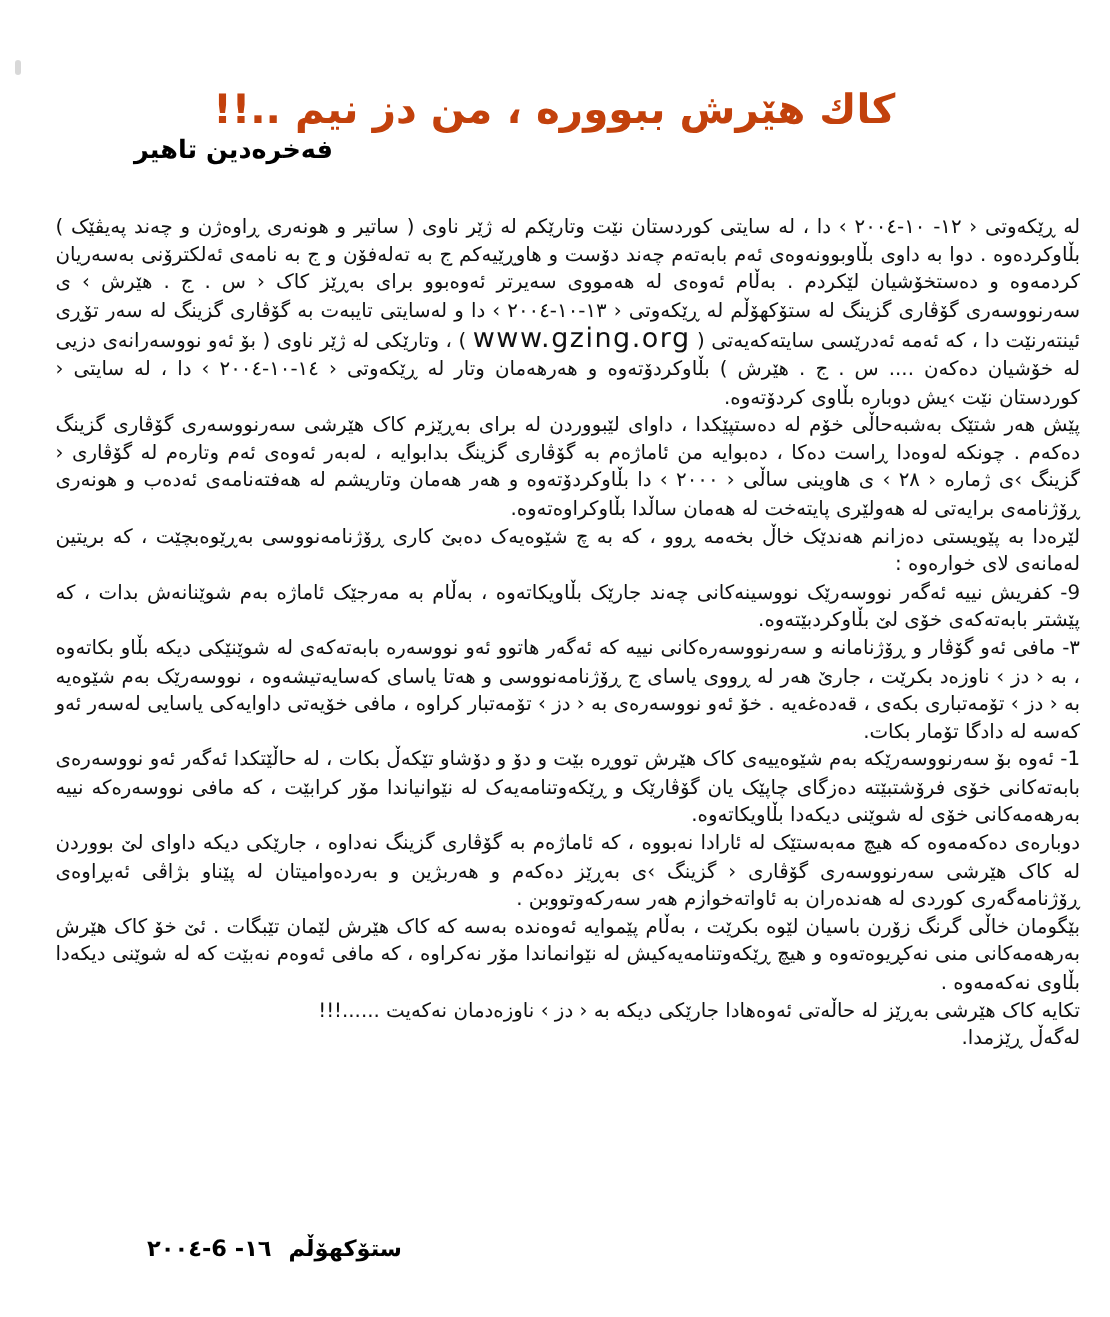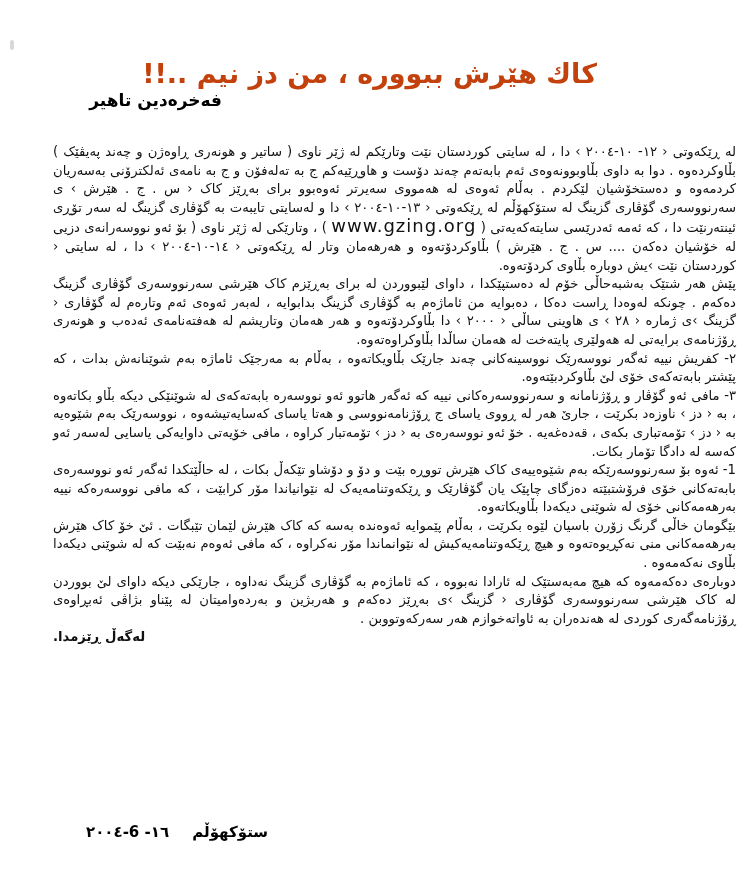--- a/index.html
+++ b/index.html
@@ -51,73 +51,73 @@
   .article {
     position: absolute;
     top: 143px;
     left: 37px;
     width: 683px;
     direction: rtl;
     text-align: justify;
     font-size: 13.2px;
     line-height: 18.6px;
     color: #111;
-    margin-left: 16px;
   }
   .article p {
     margin: 0;
   }
   .article .url {
     font-family: "DejaVu Sans", sans-serif;
     font-size: 18px;
     letter-spacing: 1px;
     direction: ltr;
     unicode-bidi: embed;
   }
   .closing {
-    text-align: left;
-    font-weight: bold;
+    text-align: right;
   }
   .signature {
     position: absolute;
     top: 823px;
     left: 58px;
     width: 210px;
     direction: rtl;
     text-align: right;
     font-weight: bold;
     font-size: 15px;
     color: #000;
     white-space: nowrap;
   }
   .signature .place {
-    margin-left: 18px;
+    margin-left: 6px;
     text-align: right;
   }
 </style>
 </head>
 <body>
 
 <div class="scan-mark"></div>
 
 <h1 class="title">کاك هێرش ببووره ، من دز نیم ..!!</h1>
 
 <div class="author">فەخرەدین تاهیر</div>
 
 <div class="article">
   <p>
     <span>له ڕێکەوتی ‹ ١٢- ١٠-٢٠٠٤ › دا ، لە سایتی کوردستان نێت وتارێکم لە ژێر ناوی ( ساتیر و هونەری ڕاوەژن و چەند پەیڤێک ) بڵاوکردەوە . دوا بە داوی بڵاوبوونەوەی ئەم بابەتەم چەند دۆست و هاوڕێیەکم ج بە تەلەفۆن و ج بە نامەی ئەلکترۆنی بەسەریان کردمەوە و دەستخۆشیان لێکردم . بەڵام ئەوەی لە هەمووی سەیرتر ئەوەبوو برای بەڕێز کاک ‹ س . ج . هێرش › ی سەرنووسەری گۆڤاری گزینگ لە ستۆکهۆڵم لە ڕێکەوتی ‹ ١٣-١٠-٢٠٠٤ › دا و لەسایتی تایبەت بە گۆڤاری گزینگ لە سەر تۆڕی ئینتەرنێت دا ، کە ئەمە ئەدرێسی سایتەکەیەتی (</span>
     <span class="url">www.gzing.org</span>
     <span>) ، وتارێکی لە ژێر ناوی ( بۆ ئەو نووسەرانەی دزیی لە خۆشیان دەکەن .... س . ج . هێرش ) بڵاوکردۆتەوە و هەرهەمان وتار لە ڕێکەوتی ‹ ١٤-١٠-٢٠٠٤ › دا ، لە سایتی ‹ کوردستان نێت ›یش دوبارە بڵاوی کردۆتەوە.</span>
   </p>
   <p>پێش هەر شتێک بەشبەحاڵی خۆم لە دەستپێکدا ، داوای لێبووردن لە برای بەڕێزم کاک هێرشی سەرنووسەری گۆڤاری گزینگ دەکەم . چونکە لەوەدا ڕاست دەکا ، دەبوایە من ئاماژەم بە گۆڤاری گزینگ بدابوایە ، لەبەر ئەوەی ئەم وتارەم لە گۆڤاری ‹ گزینگ ›ی ژمارە ‹ ٢٨ › ی هاوینی ساڵی ‹ ٢٠٠٠ › دا بڵاوکردۆتەوە و هەر هەمان وتاریشم لە هەفتەنامەی ئەدەب و هونەری ڕۆژنامەی برایەتی لە هەولێری پایتەخت لە هەمان ساڵدا بڵاوکراوەتەوە.</p>
-  <p>٢- کفریش نییە ئەگەر نووسەرێک نووسینەکانی چەند جارێک بڵاویکاتەوە ، بەڵام بە مەرجێک ئاماژە بەم شوێنانەش بدات ، کە پێشتر بابەتەکەی خۆی لێ بڵاوکردبێتەوە.</p>
+  <p>لێرەدا بە پێویستی دەزانم هەندێک خاڵ بخەمە ڕوو ، کە بە چ شێوەیەک دەبێ کاری ڕۆژنامەنووسی بەڕێوەبچێت ، کە بریتین لەمانەی لای خوارەوە :</p>
+  <p>9- کفریش نییە ئەگەر نووسەرێک نووسینەکانی چەند جارێک بڵاویکاتەوە ، بەڵام بە مەرجێک ئاماژە بەم شوێنانەش بدات ، کە پێشتر بابەتەکەی خۆی لێ بڵاوکردبێتەوە.</p>
   <p>٣- مافی ئەو گۆڤار و ڕۆژنامانە و سەرنووسەرەکانی نییە کە ئەگەر هاتوو ئەو نووسەرە بابەتەکەی لە شوێنێکی دیکە بڵاو بکاتەوە ، بە ‹ دز › ناوزەد بکرێت ، جارێ هەر لە ڕووی یاسای ج ڕۆژنامەنووسی و هەتا یاسای کەسایەتیشەوە ، نووسەرێک بەم شێوەیە بە ‹ دز › تۆمەتباری بکەی ، قەدەغەیە . خۆ ئەو نووسەرەی بە ‹ دز › تۆمەتبار کراوە ، مافی خۆیەتی داوایەکی یاسایی لەسەر ئەو کەسە لە دادگا تۆمار بکات.</p>
   <p>1- ئەوە بۆ سەرنووسەرێکە بەم شێوەییەی کاک هێرش تووڕە بێت و دۆ و دۆشاو تێکەڵ بکات ، لە حاڵێتکدا ئەگەر ئەو نووسەرەی بابەتەکانی خۆی فرۆشتبێتە دەزگای چاپێک یان گۆڤارێک و ڕێکەوتنامەیەک لە نێوانیاندا مۆر کرابێت ، کە مافی نووسەرەکە نییە بەرهەمەکانی خۆی لە شوێنی دیکەدا بڵاویکاتەوە.</p>
+  <p>دوبارەی دەکەمەوە کە هیچ مەبەستێک لە ئارادا نەبووە ، کە ئاماژەم بە گۆڤاری گزینگ نەداوە ، جارێکی دیکە داوای لێ بووردن لە کاک هێرشی سەرنووسەری گۆڤاری ‹ گزینگ ›ی بەڕێز دەکەم و هەربژین و بەردەوامیتان لە پێناو بژاڤی ئەبڕاوەی ڕۆژنامەگەری کوردی لە هەندەران بە ئاواتەخوازم هەر سەرکەوتووبن .</p>
   <p>بێگومان خاڵی گرنگ زۆرن باسیان لێوە بکرێت ، بەڵام پێموایە ئەوەندە بەسە کە کاک هێرش لێمان تێبگات . ئێ خۆ کاک هێرش بەرهەمەکانی منی نەکڕیوەتەوە و هیچ ڕێکەوتنامەیەکیش لە نێوانماندا مۆر نەکراوە ، کە مافی ئەوەم نەبێت کە لە شوێنی دیکەدا بڵاوی نەکەمەوە .</p>
-  <p>دوبارەی دەکەمەوە کە هیچ مەبەستێک لە ئارادا نەبووە ، کە ئاماژەم بە گۆڤاری گزینگ نەداوە ، جارێکی دیکە داوای لێ بووردن لە کاک هێرشی سەرنووسەری گۆڤاری ‹ گزینگ ›ی بەڕێز دەکەم و هەربژین و بەردەوامیتان لە پێناو بژاڤی ئەبڕاوەی ڕۆژنامەگەری کوردی لە هەندەران بە ئاواتەخوازم هەر سەرکەوتووبن .</p>
+  <p>تکایە کاک هێرشی بەڕێز لە حاڵەتی ئەوەهادا جارێکی دیکە بە ‹ دز › ناوزەدمان نەکەیت ......!!!</p>
   <p class="closing">لەگەڵ ڕێزمدا.</p>
 </div>
 
 <div class="signature">
   <span class="place">ستۆکهۆڵم</span>
   <span>١٦- 6-٢٠٠٤</span>
 </div>
 
 </body></html>

